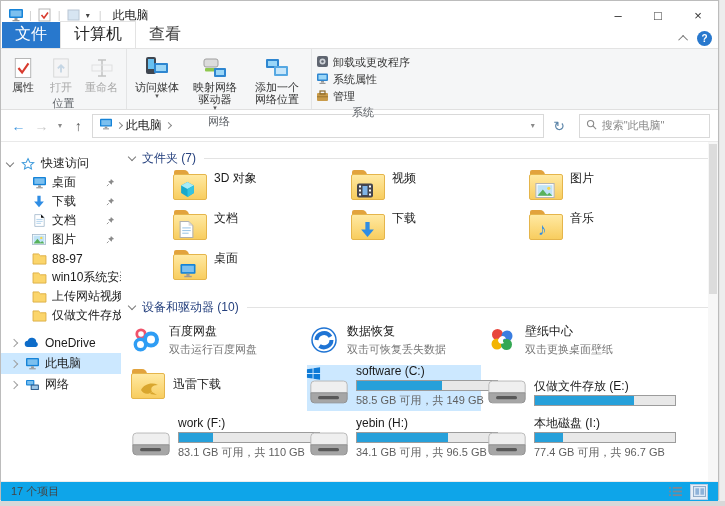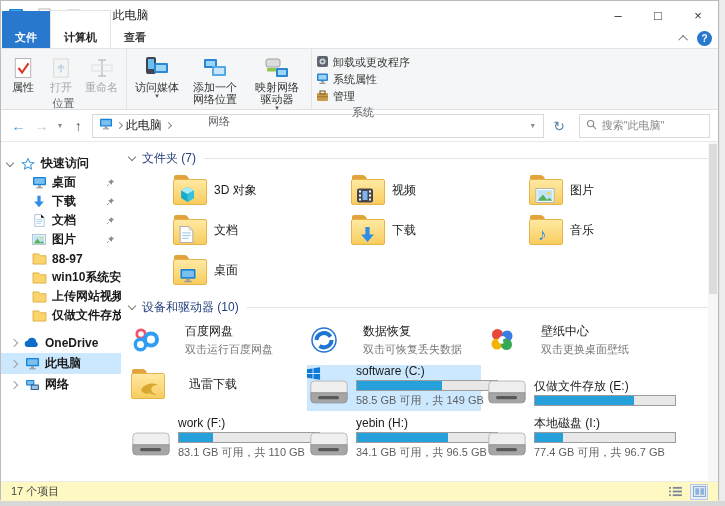--- a/index.html
+++ b/index.html
@@ -11,21 +11,21 @@
   .titlebar { height:28px; display:flex; align-items:center; padding-left:7px; background:#fff; }
   .titlebar .sep { color:#d0d0d0; margin:0 5px; font-size:11px; }
   .qat-icon { width:16px; height:16px; display:inline-flex; align-items:center; justify-content:center; }
   .qat-drop { font-size:8px; color:#444; margin:0 4px; }
   .title-text { margin-left:6px; font-size:12px; }
   .win-controls { margin-left:auto; display:flex; height:28px; }
   .win-btn { width:40px; height:28px; display:flex; align-items:center; justify-content:center; font-size:13px; color:#333; cursor:default; }
 
   
   .tabrow { height:19px; display:flex; align-items:flex-end; background:#fff; position:relative; }
-  .tab { padding:19px 13px 3px; font-size:11px; color:#444;font-weight:bold; }
+  .tab { padding:2px 13px 3px; font-size:16px; color:#444; }
   .tab.file { background:#2878cd; color:#fff; margin-left:1px; }
   .tab.active { background:#fff; border:1px solid #e3e3e3; border-bottom:none; color:#222; }
   .tab-tools { position:absolute; right:6px; bottom:2px; display:flex; align-items:center; gap:9px; }
   .collapse-chev { width:7px; height:7px; border-left:1.5px solid #777; border-top:1.5px solid #777; transform:rotate(45deg) translateY(2px); }
   .help-btn { width:15px; height:15px; border-radius:50%; background:#2878cd; color:#fff; font-size:10px; display:flex; align-items:center; justify-content:center; font-weight:bold; }
 
   
   .ribbon { height:62px; background:#f5f6f7; border-top:1px solid #e3e3e3; border-bottom:1px solid #e0e0e0; display:flex; }
   .rgroup { display:flex; flex-direction:column; padding:3px 4px 1px; position:relative; }
   .rgroup + .rgroup { border-left:1px solid #e3e4e5; }
@@ -46,66 +46,66 @@
   .addrbox { flex:0 0 auto; width:452px; height:24px; border:1px solid #d9d9d9; display:flex; align-items:center; padding:0 2px 0 6px; gap:4px; }
   .addr-crumb { display:flex; align-items:center; gap:4px; }
   .crumb-chev { width:5px; height:5px; border-right:1.2px solid #8a8a8a; border-top:1.2px solid #8a8a8a; transform:rotate(45deg); }
   .addr-drop { margin-left:auto; font-size:8px; color:#8a8a8a; padding:0 6px; }
   .refresh-btn { width:24px; height:24px; display:flex; align-items:center; justify-content:center; color:#5b84a8; font-size:14px; }
   .searchbox { margin-left:4px; width:137px; height:24px; border:1px solid #d9d9d9; display:flex; align-items:center; padding:0 6px; gap:5px; color:#8a8a8a; font-size:11px; white-space:nowrap; overflow:hidden; }
 
   
   .main { display:flex; height:339px; position:relative; }
   .sidebar { width:120px; flex:none; padding-top:12px; overflow:hidden; }
-  .srow { height:19px; display:flex; align-items:center; font-size:12px; white-space:nowrap;font-weight:bold; }
+  .srow { height:19px; display:flex; align-items:center; font-size:12px; white-space:nowrap; }
   .srow .chev-d { width:6px; height:6px; border-right:1.3px solid #7a7a7a; border-bottom:1.3px solid #7a7a7a; transform:rotate(45deg); margin:0 7px 2px 6px; flex:none; }
   .srow .chev-r { width:6px; height:6px; border-right:1.3px solid #a0a0a0; border-bottom:1.3px solid #a0a0a0; transform:rotate(-45deg); margin:0 7px 0 10px; flex:none; }
   .srow .sic { width:16px; height:16px; flex:none; margin-right:5px; display:flex; align-items:center; justify-content:center; }
   .srow.child { padding-left:30px; }
   .srow .pin { margin-left:auto; margin-right:6px; flex:none; }
   .srow.sel { background:#cce8ff; }
   .sgap { height:7px; }
   .sroot { height:21px; }
 
   .content { flex:1; padding:6px 0 0 6px; position:relative; }
   .sect-head { display:flex; align-items:center; height:20px; margin-bottom:2px; }
   .sect-chev { width:6px; height:6px; border-right:1.3px solid #7a7a7a; border-bottom:1.3px solid #7a7a7a; transform:rotate(45deg); margin:0 7px 2px 2px; }
   .sect-title { color:#26417e; font-size:12px; white-space:nowrap; }
   .sect-line { flex:1; height:1px; background:#e3e3e3; margin:0 10px 0 8px; }
 
   .fgrid { display:grid; grid-template-columns:repeat(3,178px); margin-left:2px; }
-  .ftile { height:40px; display:flex; align-items:center; width:172px;padding-left:44px; }
+  .ftile { height:40px; display:flex; width:172px;padding-left:44px; }
   .fold { position:relative; width:34px; height:30px; flex:none; }
   .fb { position:absolute; left:1px; top:0; width:15px; height:9px; background:#e2a33d; border-radius:2px 5px 0 0; }
   .ff { position:absolute; left:0; top:4px; width:34px; height:26px; background:linear-gradient(180deg,#ffe9a2,#f8cd5f); border:1px solid #e5b54b; border-radius:2px; }
   .ov { position:absolute; z-index:2; left:6px; bottom:2px; display:flex; }
   .ov.ctr { left:9px; }
   .flabel { margin-left:7px; }
 
   .dgrid { display:grid; grid-template-columns:repeat(3,178px); row-gap:6px; margin-left:2px; margin-top:4px; }
   .dtile { display:flex; align-items:center; width:174px; padding:2px 2px; }
-  .dtile.app { height:38px; gap:24px;font-family:Liberation Mono, monospace; }
+  .dtile.app { height:38px; gap:8px;font-family:Liberation Mono, monospace; }
   .dtile.app .dicon { width:30px; flex:none; display:flex; justify-content:center; }
   .app-name { font-size:12px; color:#1a1a1a; }
   .app-desc { font-size:11px; color:#767676; margin-top:2px; white-space:nowrap; }
   .dtile.drive { height:46px; gap:5px; align-items:flex-end; padding-bottom:3px; }
   .dtile.drive.sel { background:#cce8ff; }
   .dicon.hdd { width:42px; flex:none; position:relative; margin-bottom:1px; }
   .winlogo { position:absolute; left:-3px; top:-13px; }
   .dtext { display:flex; flex-direction:column; }
   .dname { font-size:12px; line-height:14px; white-space:nowrap; }
   .dbar { width:142px; height:11px; border:1px solid #9c9c9c; background:#e8e8e8; margin:2px 0 2px; }
   .dbar i { display:block; height:100%; background:#26a0da; }
   .dinfo { font-size:11px; color:#5f5f5f; white-space:nowrap; }
 
   .vscroll { position:absolute; right:0; top:0; width:10px; height:100%; background:#f7f7f7; }
   .vthumb { position:absolute; right:1px; top:2px; width:8px; height:150px; background:#dcdcdc; }
 
   
-  .statusbar { height:20px; border-top:1px solid #ececec; display:flex; align-items:center; padding:0 10px; font-size:11px; color:#444; background:#fef9c3; }
+  .statusbar { height:20px; border-top:1px solid #ececec; display:flex; align-items:center; padding:0 10px; font-size:11px; color:#444; background:#0ea5e9; }
   .view-toggles { margin-left:auto; display:flex; gap:6px; align-items:center; }
   .vt { width:18px; height:16px; display:flex; align-items:center; justify-content:center; }
   .vt.on { background:#e8eef7; border:1px solid #b9cce4; }
   .edge-right { position:absolute; left:720px; top:0; width:5px; height:506px; background:#ededed; }
   .edge-bottom { position:absolute; left:0; top:501px; width:725px; height:5px; background:#d8d8d8; }
 </style>
 </head>
 <body>
 
 <div class="window">
@@ -196,39 +196,39 @@
                 <rect x="10" y="8" width="14" height="10" rx="1" fill="#2e86d0"></rect>
                 <rect x="12" y="10" width="10" height="6" fill="#9ad6f7"></rect>
               </svg>
           </span>
           <span class="rlab">访问媒体</span>
           <span class="drop">▾</span>
         </div>
         <div class="rbtn">
           <span class="ric">
             <svg width="26" height="26" viewBox="0 0 26 26">
+                <rect x="2" y="4" width="14" height="8" rx="2" fill="#dcdcdc" stroke="#9f9f9f"></rect>
+                <rect x="3" y="13" width="12" height="3.5" rx="1" fill="#8fc74f"></rect>
+                <rect x="12" y="13" width="12" height="9" rx="1" fill="#2e86d0"></rect>
+                <rect x="14" y="15" width="8" height="5" fill="#9ad6f7"></rect>
+              </svg>
+          </span>
+          <span class="rlab">映射网络驱动器</span>
+          <span class="drop">▾</span>
+        </div>
+        <div class="rbtn">
+          <span class="ric">
+            <svg width="26" height="26" viewBox="0 0 26 26">
                 <rect x="2" y="4" width="13" height="9" rx="1" fill="#2e86d0"></rect>
                 <rect x="4" y="6" width="9" height="5" fill="#9ad6f7"></rect>
                 <rect x="10" y="11" width="14" height="10" rx="1" fill="#56a8e2"></rect>
                 <rect x="12" y="13" width="10" height="6" fill="#c7e6fa"></rect>
               </svg>
           </span>
           <span class="rlab">添加一个网络位置</span>
-        </div>
-        <div class="rbtn">
-          <span class="ric">
-            <svg width="26" height="26" viewBox="0 0 26 26">
-                <rect x="2" y="4" width="14" height="8" rx="2" fill="#dcdcdc" stroke="#9f9f9f"></rect>
-                <rect x="3" y="13" width="12" height="3.5" rx="1" fill="#8fc74f"></rect>
-                <rect x="12" y="13" width="12" height="9" rx="1" fill="#2e86d0"></rect>
-                <rect x="14" y="15" width="8" height="5" fill="#9ad6f7"></rect>
-              </svg>
-          </span>
-          <span class="rlab">映射网络驱动器</span>
-          <span class="drop">▾</span>
         </div>
       </div>
       <div class="rgroup-label">网络</div>
     </div>
 
     <div class="rgroup">
       <div class="rgroup-body">
         <div class="sys-small">
           <div class="sbtn">
             <span>

